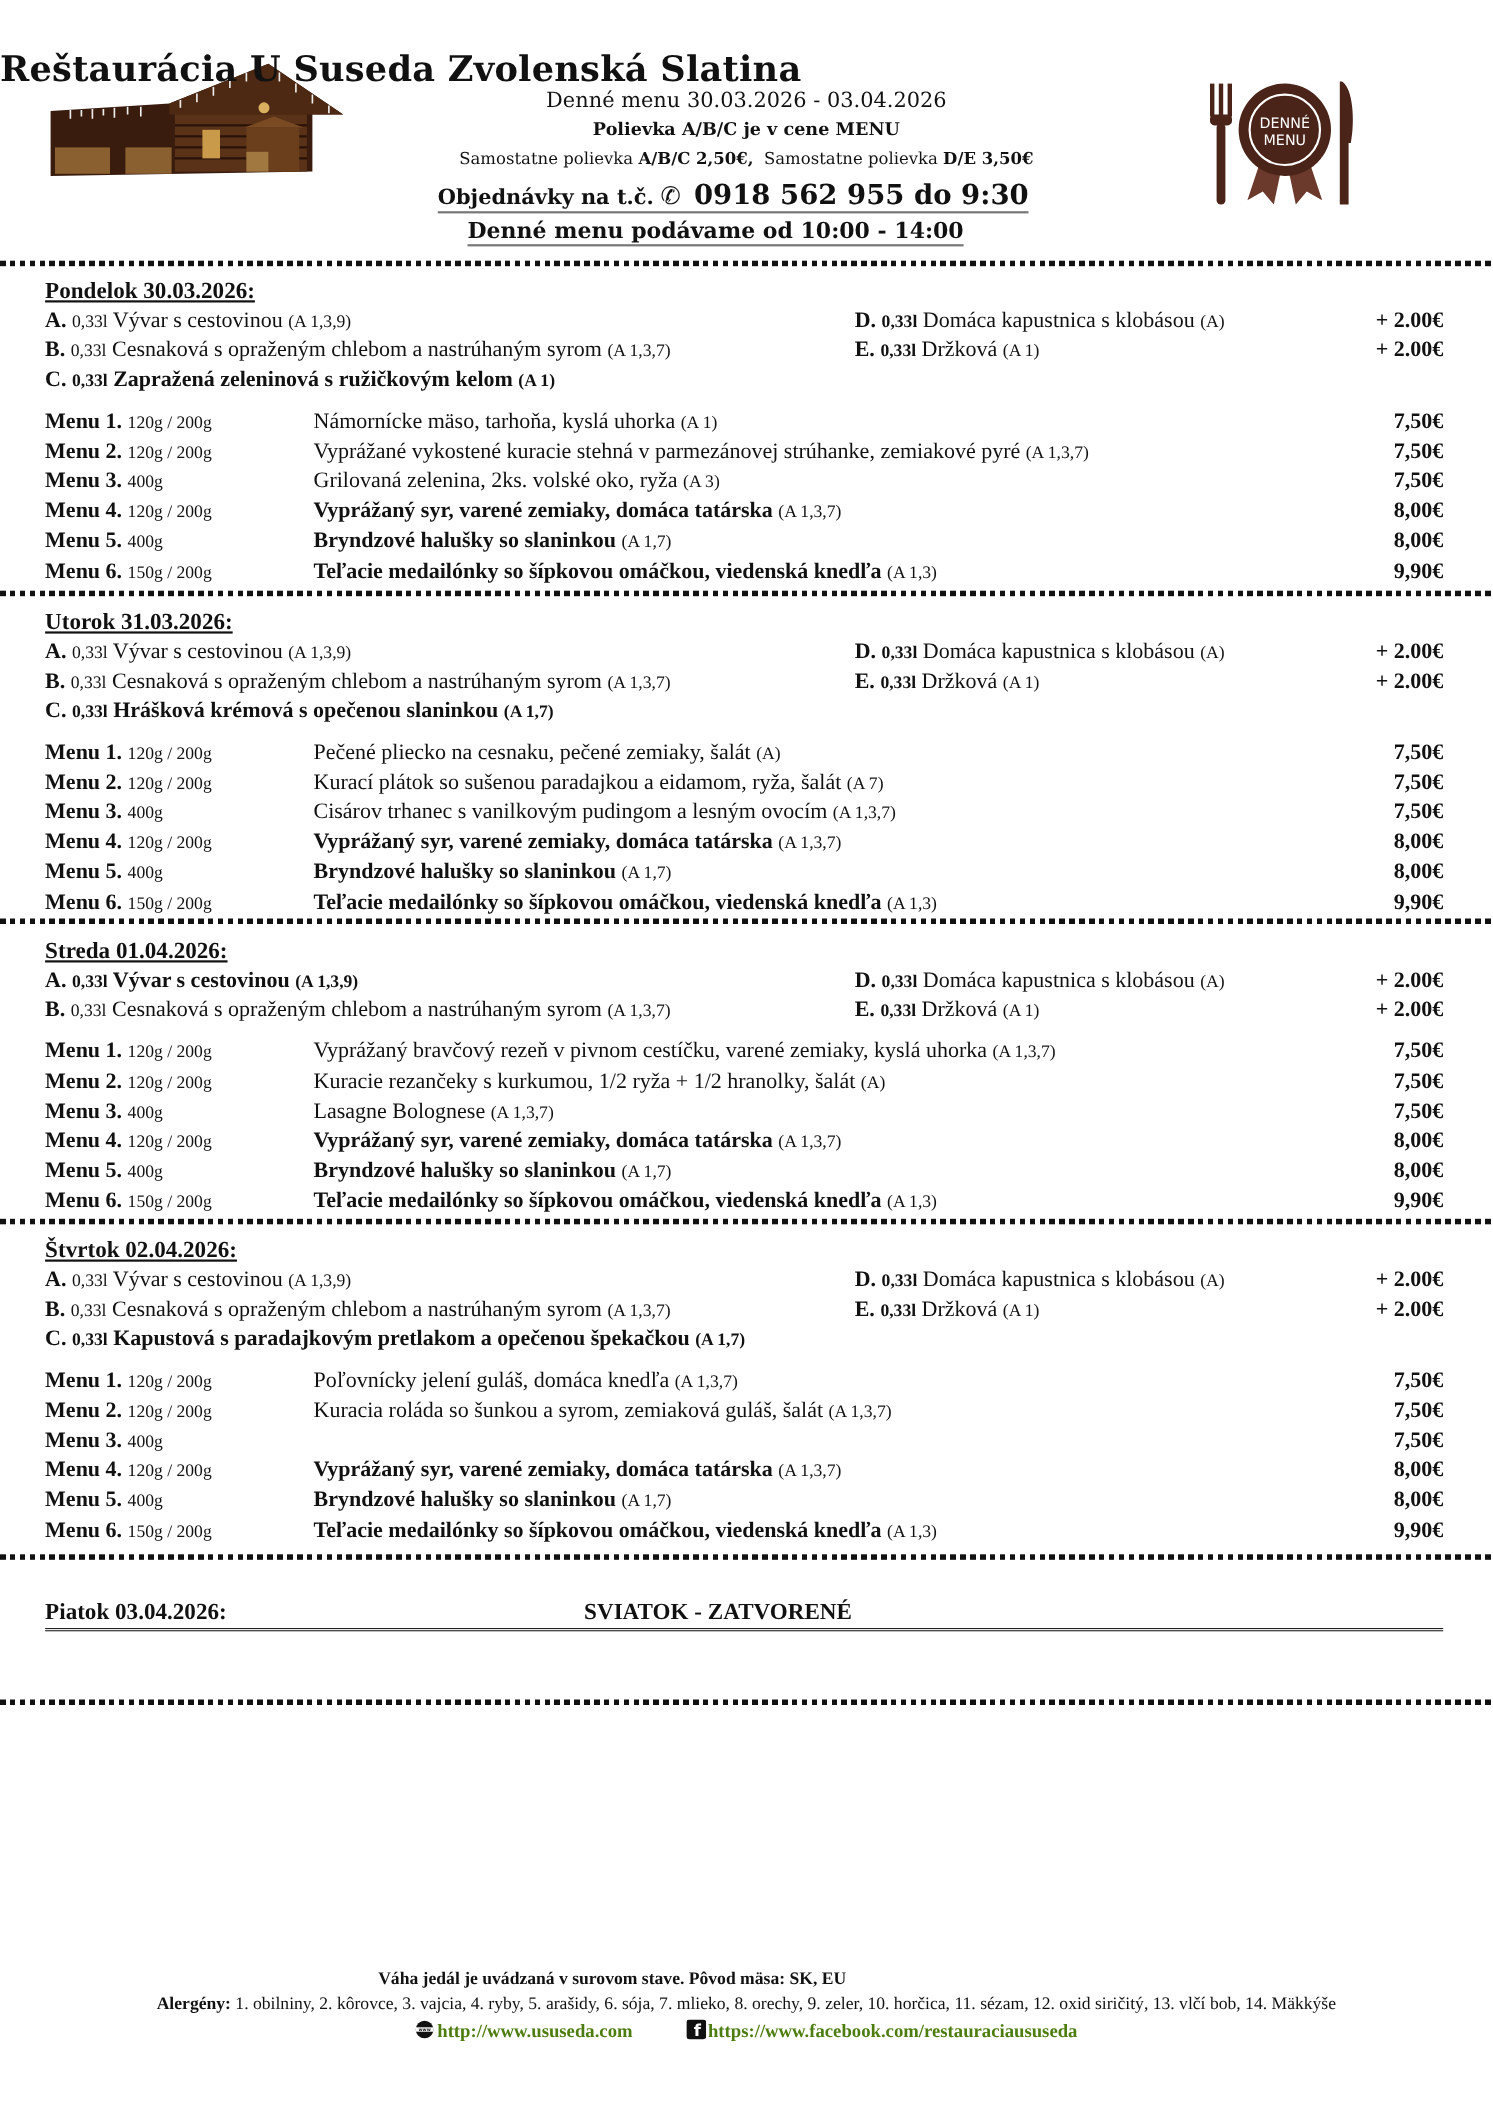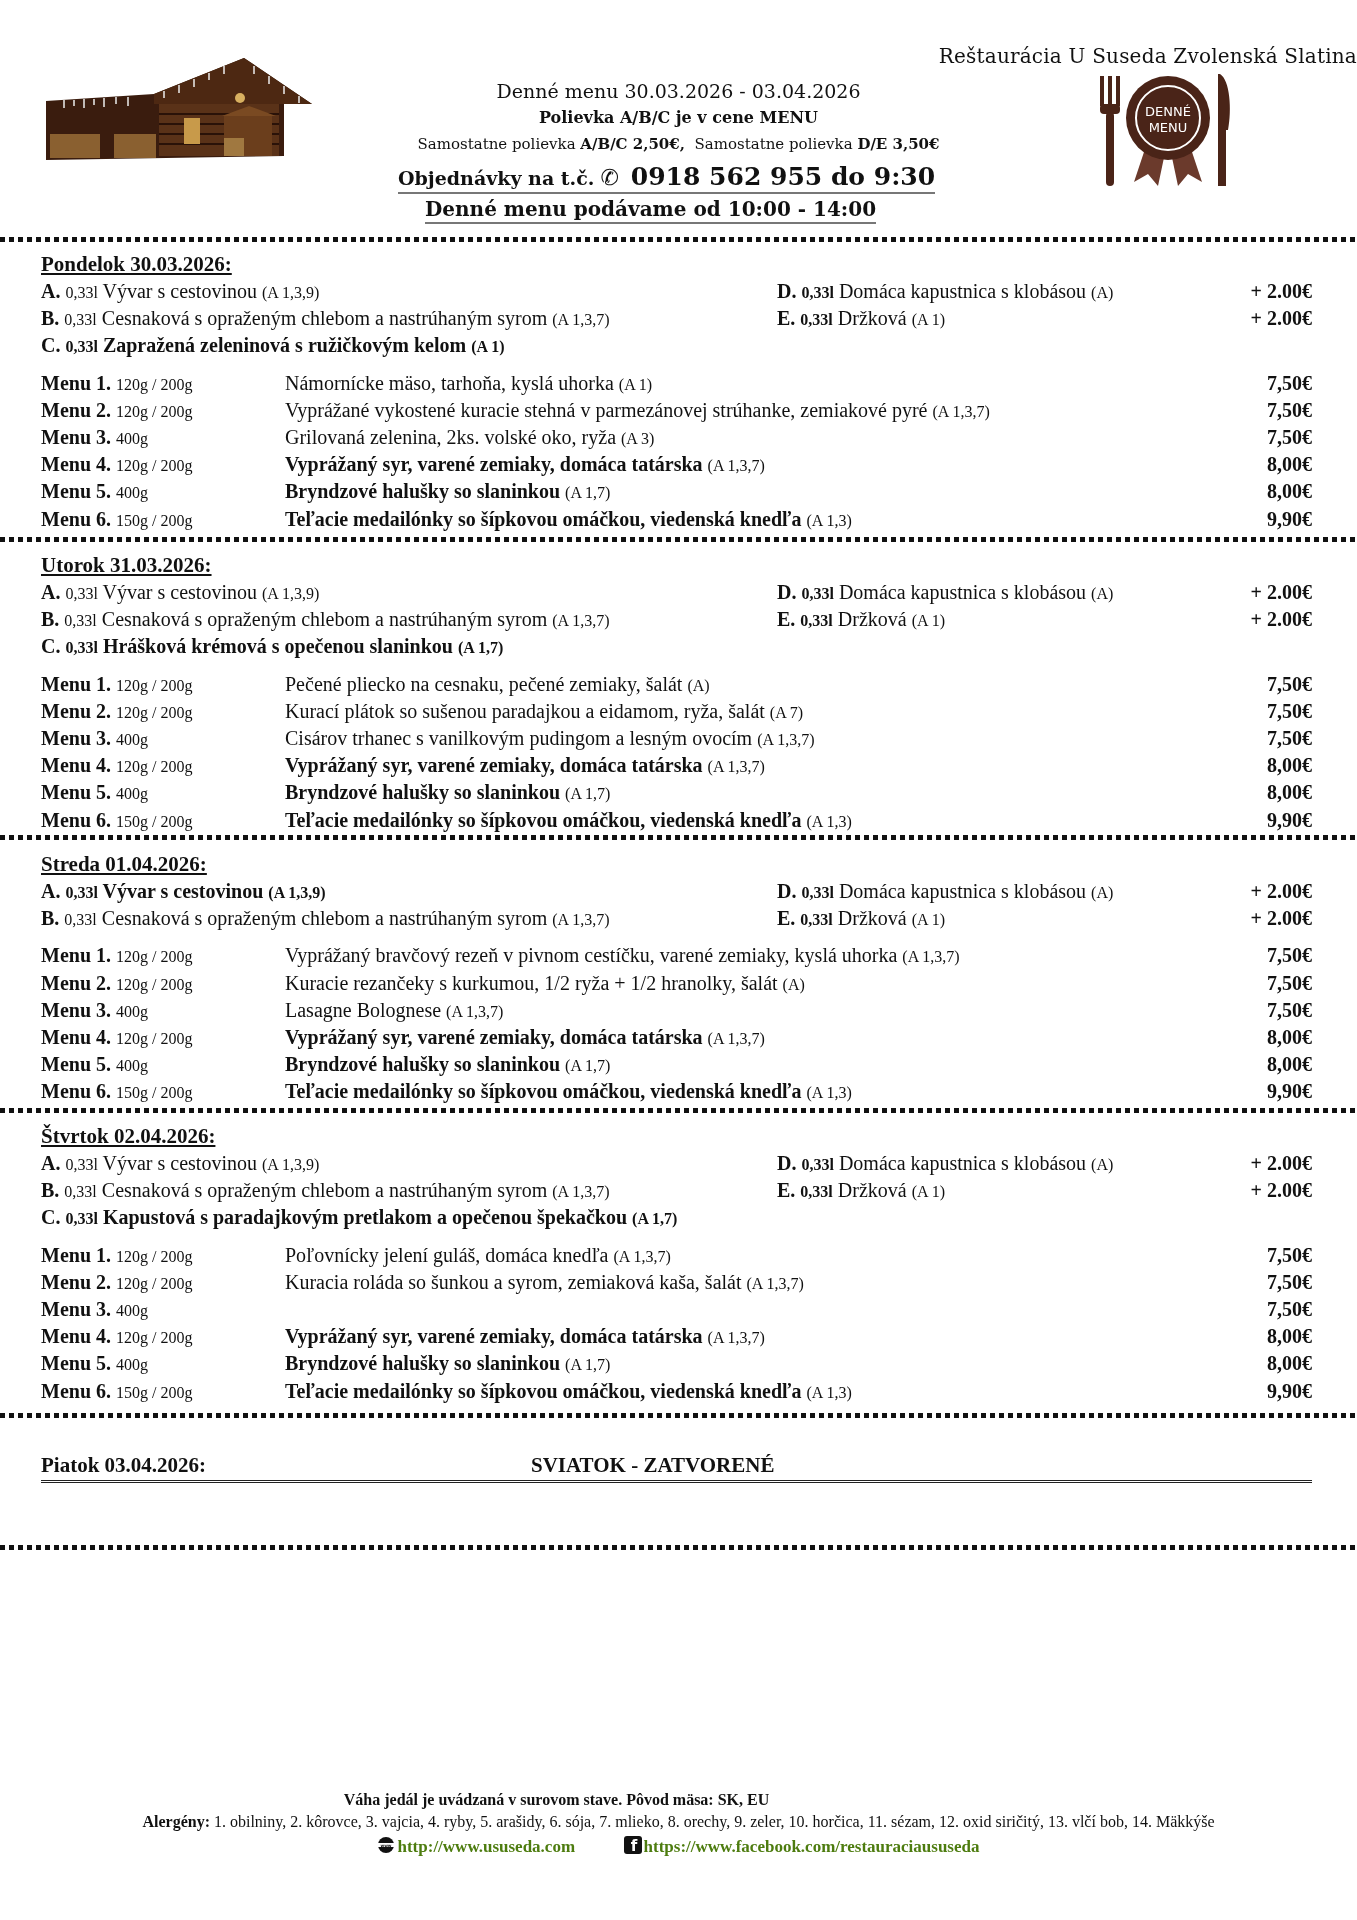--- a/index.html
+++ b/index.html
@@ -1,19 +1,19 @@
 <!DOCTYPE html>
 <html><head>
 <meta charset="utf-8">
 <style>
   html, body { margin:0; padding:0; background:#ffffff; }
   body { width:1357px; height:1920px; position:relative; overflow:hidden; color:#111; font-family:"Liberation Serif", serif; }
   .abs { position:absolute; }
   
-  .hdr-title { left:0; width:1357px; top:44px; text-align:right; font-family:"DejaVu Serif", serif; font-weight:normal; font-size:20px; letter-spacing:0.2px; }
+  .hdr-title { left:0; width:1357px; top:44px; text-align:left; font-family:"DejaVu Serif", serif; font-weight:bold; font-size:32px; letter-spacing:0.2px; }
   .hdr-line { left:0; width:1357px; text-align:center; font-family:"DejaVu Serif", serif; }
   .hdr-dates { top:80px; font-size:19px; }
   .hdr-soup { top:108px; font-size:16px; font-weight:bold; }
   .hdr-sep { top:135px; font-size:15px; }
   .hdr-sep b { font-weight:bold; }
   .hdr-phone { left:398px; top:162px; font-family:"DejaVu Serif", serif; border-bottom:2px solid #777; padding-bottom:1px; white-space:nowrap; }
   .hdr-phone .lbl { font-size:19px; font-weight:bold; }
   .hdr-phone .num { font-size:25px; font-weight:bold; margin-left:6px; }
   .hdr-phone .ph { display:inline-block; font-size:22px; margin:0 6px; }
   .hdr-serve { left:425px; top:197px; font-family:"DejaVu Serif", serif; font-size:20px; font-weight:bold; border-bottom:2px solid #777; padding-bottom:1px; }
@@ -265,21 +265,21 @@
     <div class="abs row" style="top: 1206.4px;">
       <span class="c1 bold"><b>C.</b> <span class="sm bold">0,33l</span> <span>Kapustová s paradajkovým pretlakom a opečenou špekačkou</span> <span class="sm">(A 1,7)</span></span>
     </div>
     <div class="abs mrow" style="top: 1243.6px;">
       <span class="ml"><span>Menu 1.</span> <span class="mw">120g / 200g</span></span>
       <span class="md"><span class="">Poľovnícky jelení guláš, domáca knedľa</span> <span class="sm">(A 1,3,7)</span></span>
       <span class="mp">7,50€</span>
     </div>
     <div class="abs mrow" style="top: 1270.8px;">
       <span class="ml"><span>Menu 2.</span> <span class="mw">120g / 200g</span></span>
-      <span class="md"><span class="">Kuracia roláda so šunkou a syrom, zemiaková kaša, šalát</span> <span class="sm">(A 1,3,7)</span></span>
+      <span class="md"><span class="">Kuracia roláda so šunkou a syrom, zemiaková guláš, šalát</span> <span class="sm">(A 1,3,7)</span></span>
       <span class="mp">7,50€</span>
     </div>
     <div class="abs mrow" style="top: 1298px;">
       <span class="ml"><span>Menu 3.</span> <span class="mw">400g</span></span>
       <span class="mp">7,50€</span>
     </div>
     <div class="abs mrow" style="top: 1325.2px;">
       <span class="ml"><span>Menu 4.</span> <span class="mw">120g / 200g</span></span>
       <span class="md"><span class="bold">Vyprážaný syr, varené zemiaky, domáca tatárska</span> <span class="sm">(A 1,3,7)</span></span>
       <span class="mp">8,00€</span>

